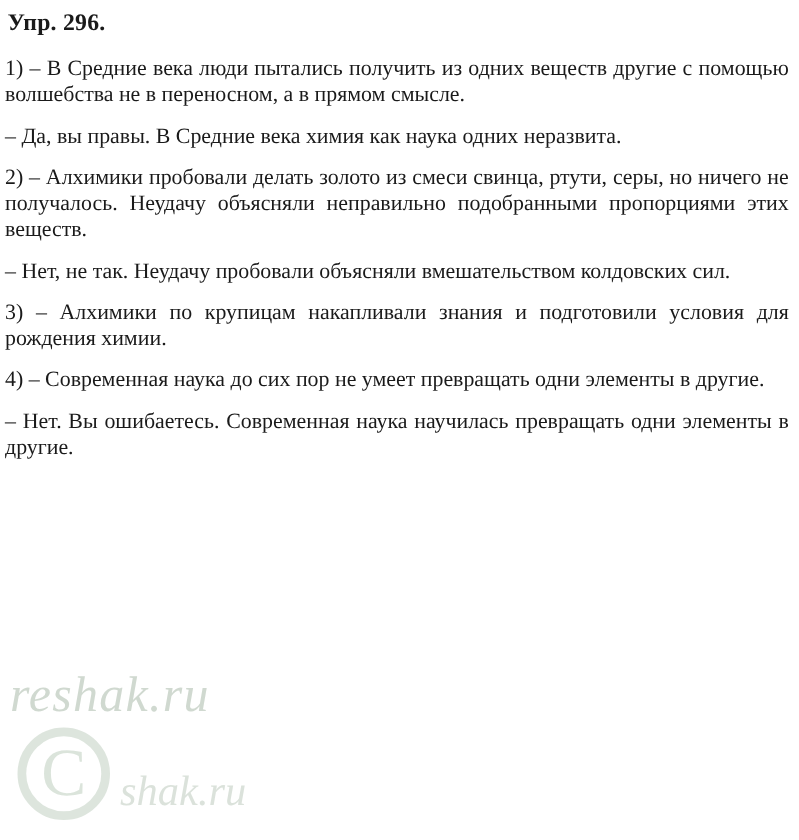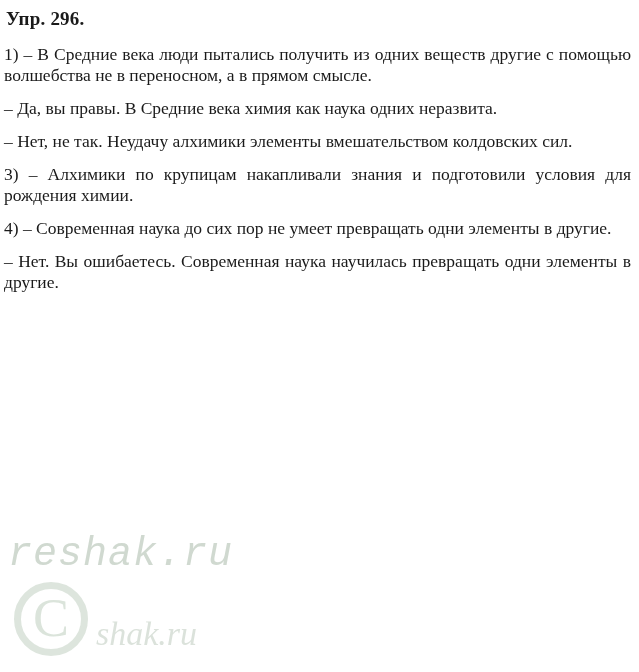--- a/index.html
+++ b/index.html
@@ -48,21 +48,21 @@
     top: 520px;
     width: 280px;
     height: 150px;
     pointer-events: none;
     z-index: 5;
   }
   .wm-text {
     position: absolute;
     left: 8px;
     top: 12px;
-    font-family: Liberation Mono, monospace;
+    font-family: Liberation Serif, serif;
     font-size: 40px;
     font-style: italic;
     color: rgba(150, 170, 150, 0.45);
     letter-spacing: 1px;
     white-space: nowrap;
   }
   .wm-c {
     position: absolute;
     left: 14px;
     top: 62px;
@@ -107,18 +107,19 @@
     <div class="wm-text">reshak.ru</div>
     <div class="wm-c"></div>
     <div class="wm-text2">shak.ru</div>
   </div>
 
   <div class="content">
     <h1 class="title">Упр. 296.</h1>
 
     <p class="para">1) – В Средние века люди пытались получить из одних веществ другие с помощью волшебства не в переносном, а в прямом смысле.</p>
     <p class="para">– Да, вы правы. В Средние века химия как наука одних неразвита.</p>
-    <p class="para">– Нет, не так. Неудачу алхимики элементы вмешательством колдовских сил.</p>
+    <p class="para">2) – Алхимики пробовали делать золото из смеси свинца, ртути, серы, но ничего не получалось. Неудачу объясняли неправильно подобранными пропорциями этих веществ.</p>
+    <p class="para">– Нет, не так. Неудачу пробовали объясняли вмешательством колдовских сил.</p>
     <p class="para">3) – Алхимики по крупицам накапливали знания и подготовили условия для рождения химии.</p>
     <p class="para">4) – Современная наука до сих пор не умеет превращать одни элементы в другие.</p>
     <p class="para">– Нет. Вы ошибаетесь. Современная наука научилась превращать одни элементы в другие.</p>
   </div>
 </div>
 
 </body></html>

